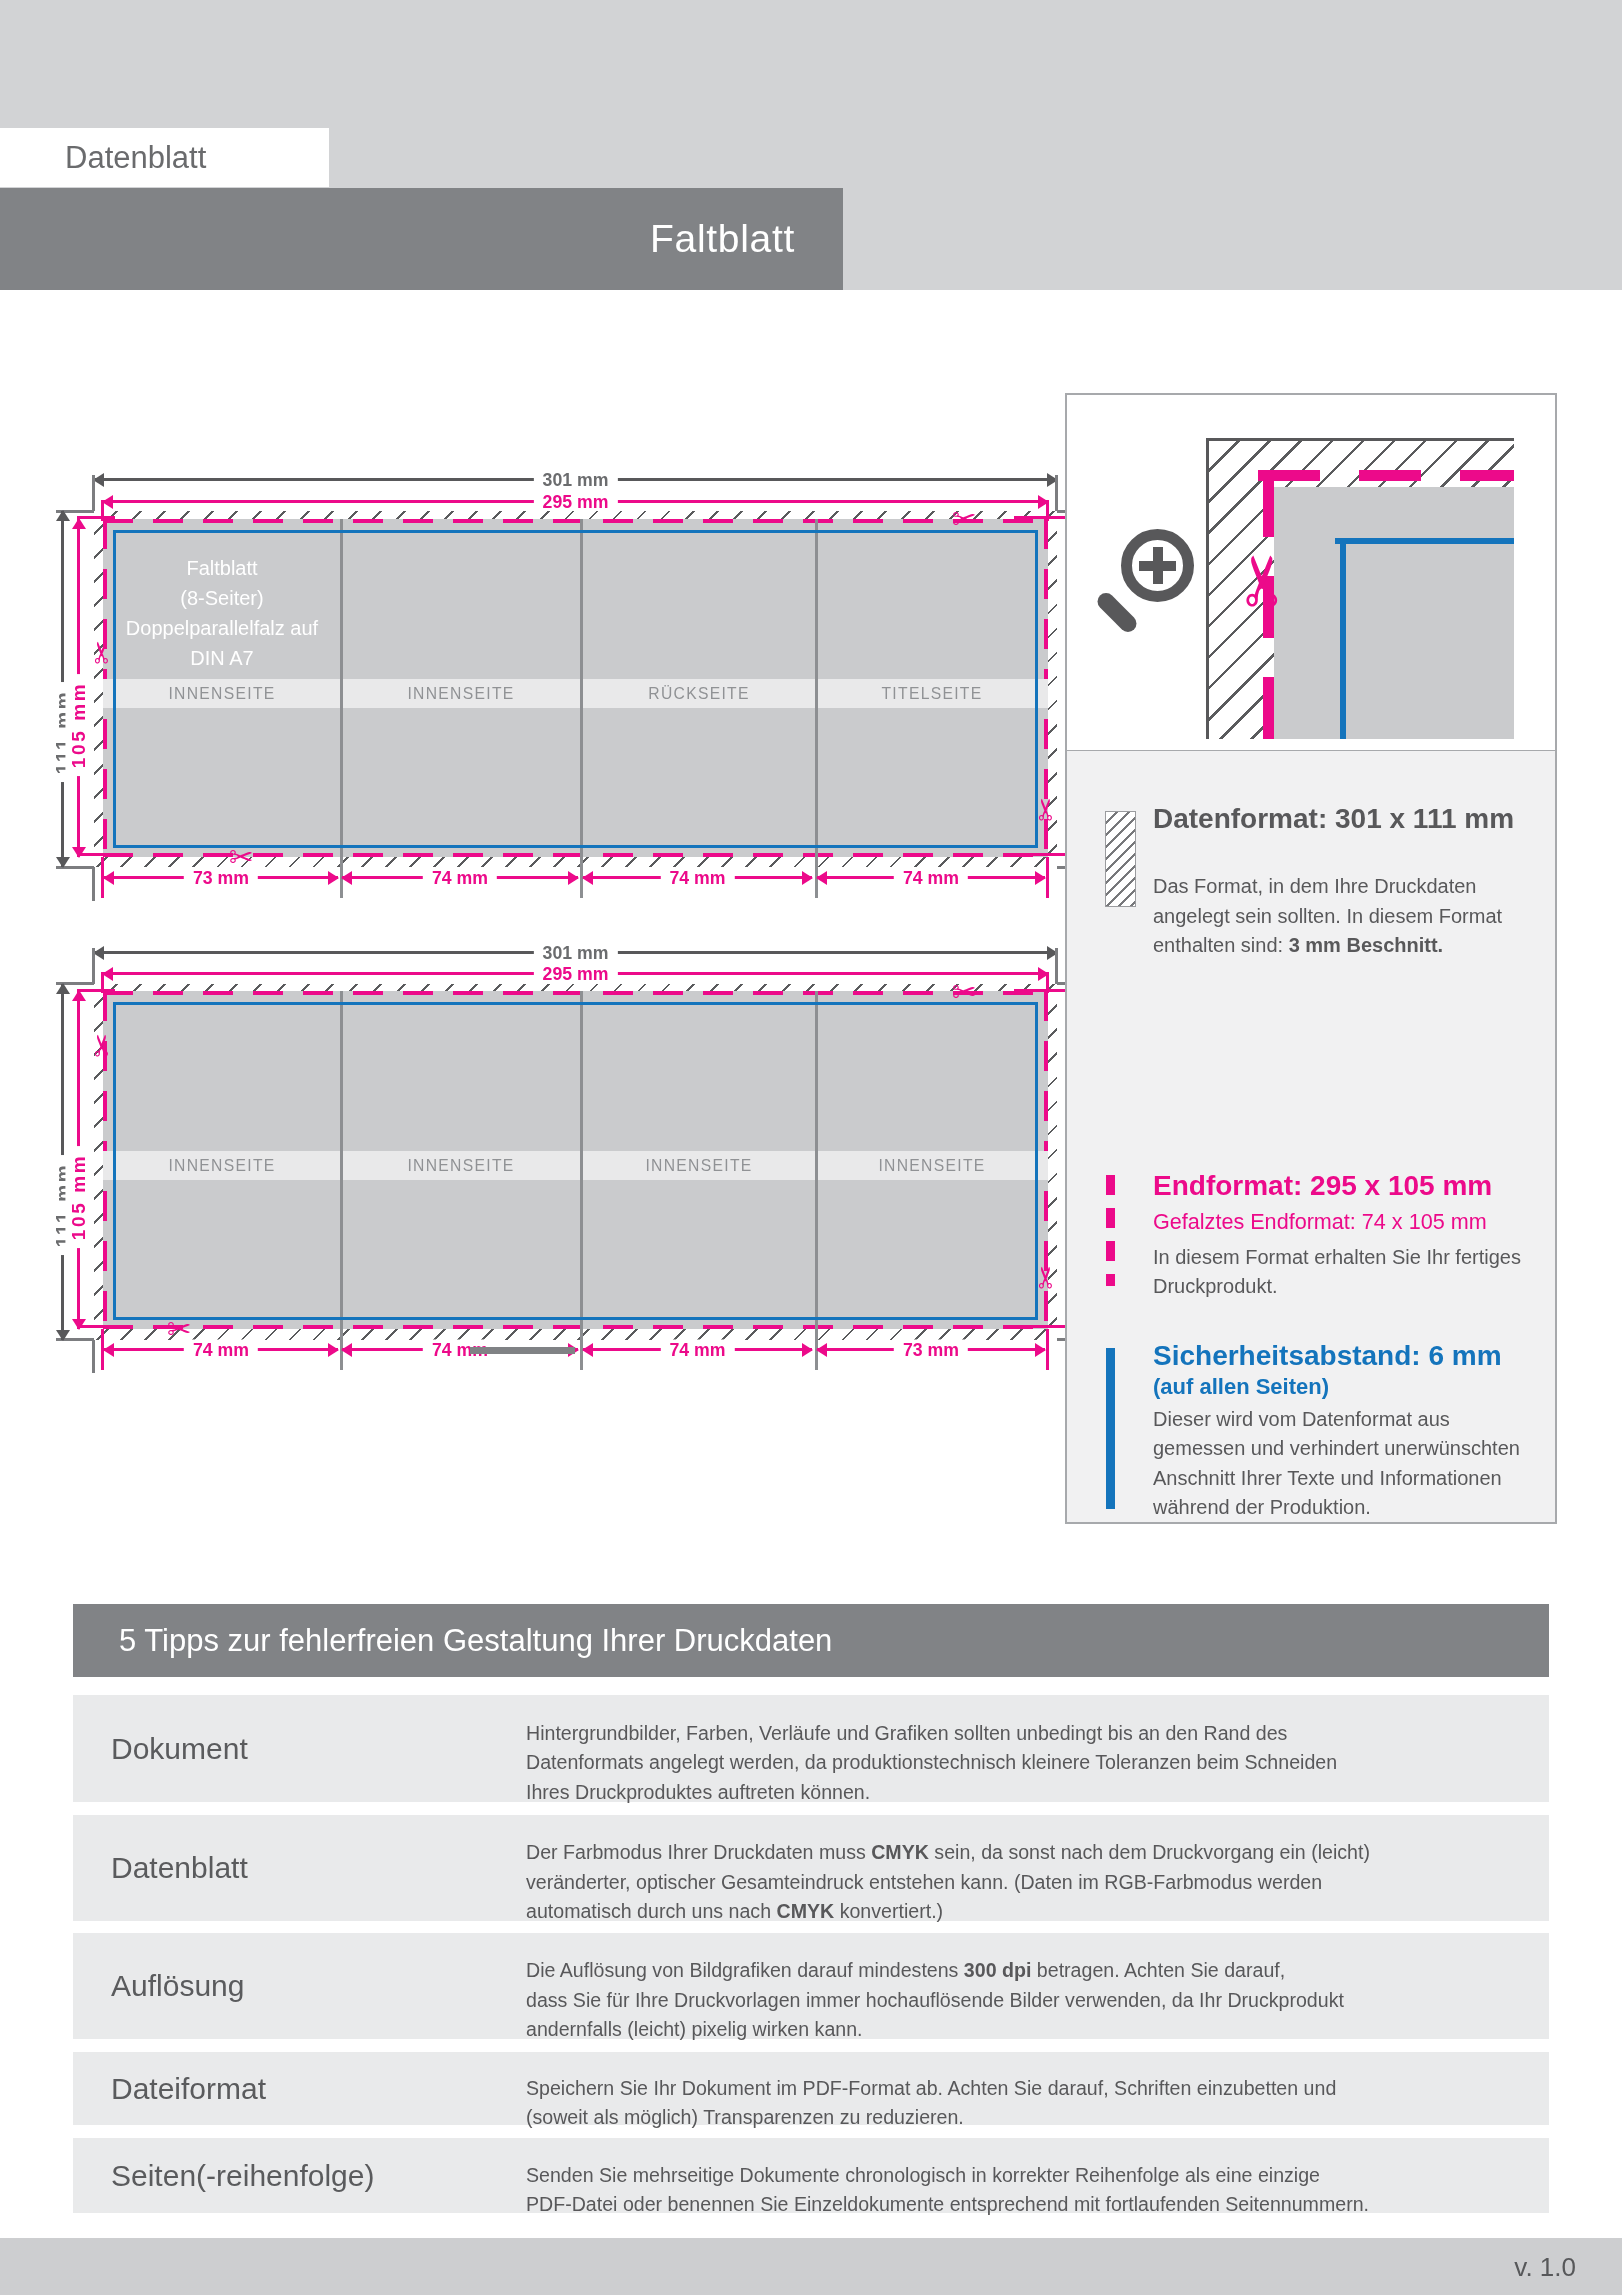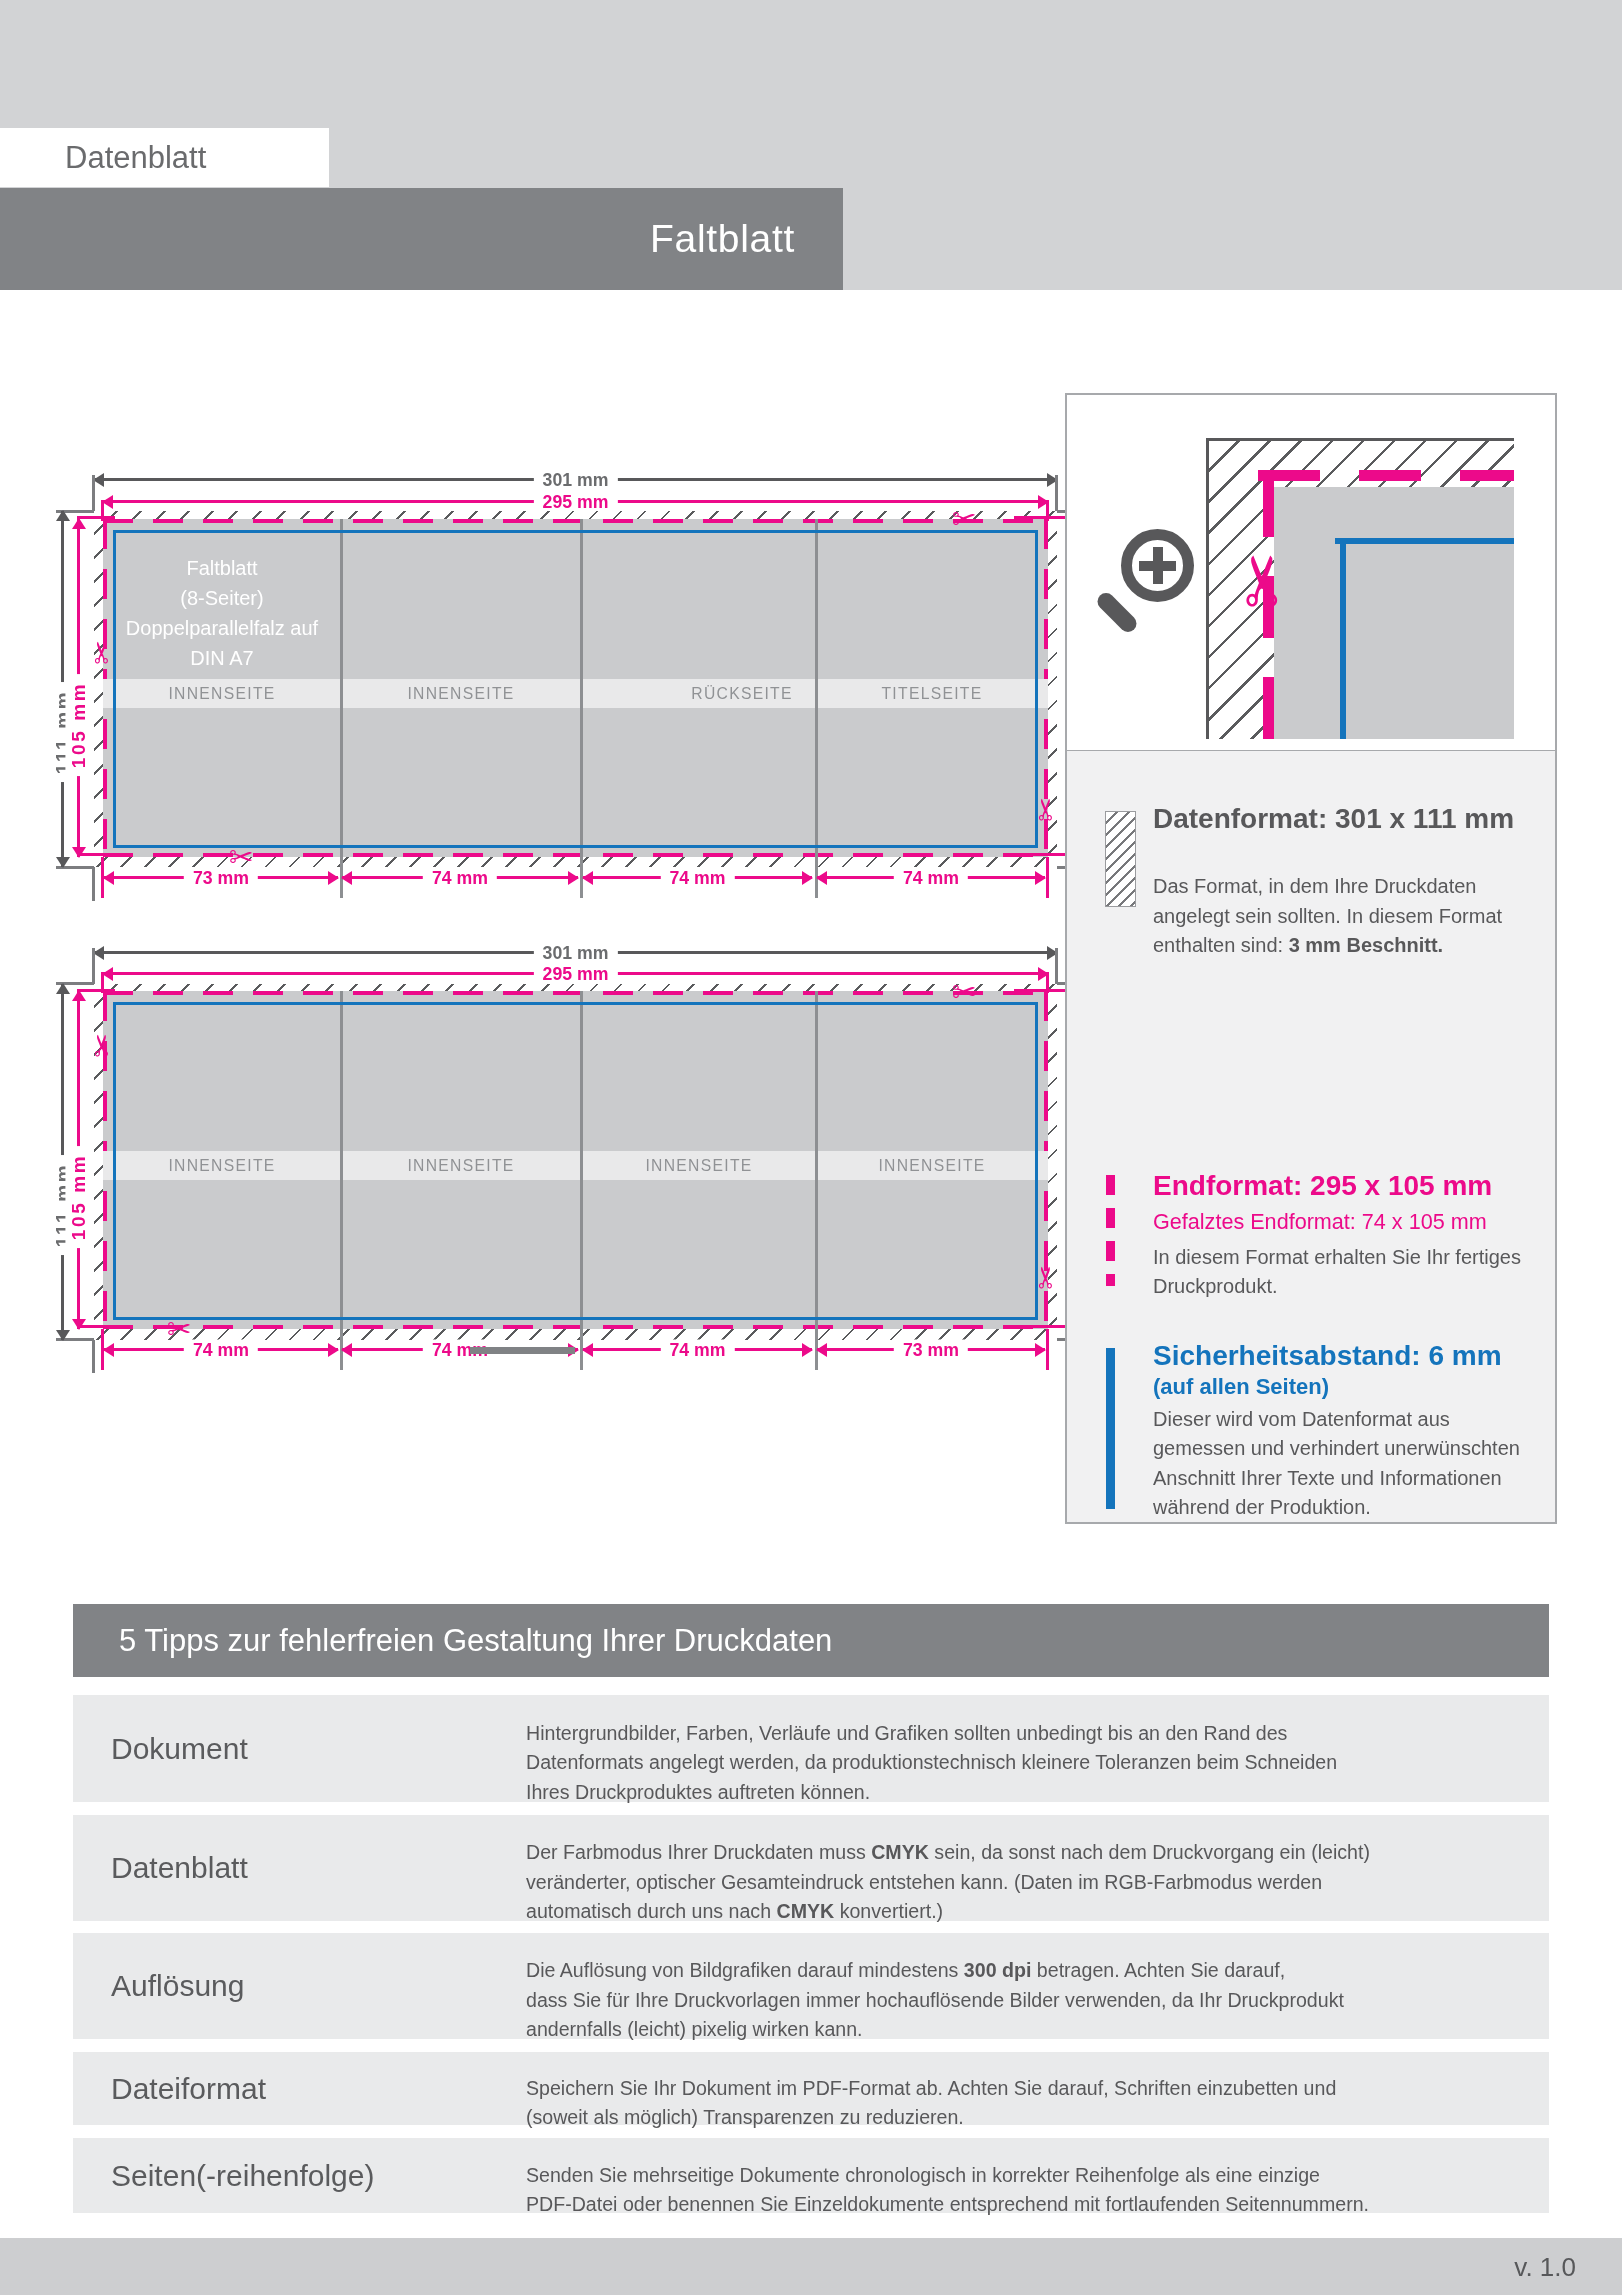--- a/index.html
+++ b/index.html
@@ -108,21 +108,21 @@
 <div class="abs endformat" style="left:103px;top:519px;width:945px;height:338px;">
   <div class="dashH" style="left:0;top:0;width:100%;"></div>
   <div class="dashH" style="left:0;bottom:0;width:100%;"></div>
   <div class="dashV" style="left:0;top:0;height:100%;"></div>
   <div class="dashV" style="right:0;top:0;height:100%;"></div>
 </div>
 
 <div class="abs pband" style="left:103px;top:679px;width:945px;height:29.4px;"></div>
 <span class="plabel" style="left:222px;top:679px;">INNENSEITE</span>
 <span class="plabel" style="left:461px;top:679px;">INNENSEITE</span>
-<span class="plabel" style="left:699px;top:679px;margin-left:43px;">RÜCKSEITE</span>
+<span class="plabel" style="left:699px;top:679px;">RÜCKSEITE</span>
 <span class="plabel" style="left:932px;top:679px;text-align:right;">TITELSEITE</span>
 
 <div class="abs divider" style="left:340px;top:519px;height:338px;"></div>
 <div class="abs divider" style="left:580px;top:519px;height:338px;"></div>
 <div class="abs divider" style="left:815px;top:519px;height:338px;"></div>
 
 <div class="abs safe" style="left:113px;top:530px;width:925px;height:318px;"></div>
 
 <div class="ptitle preline" style="left:222px;top:553px;width:236px;">Faltblatt
 (8-Seiter)

